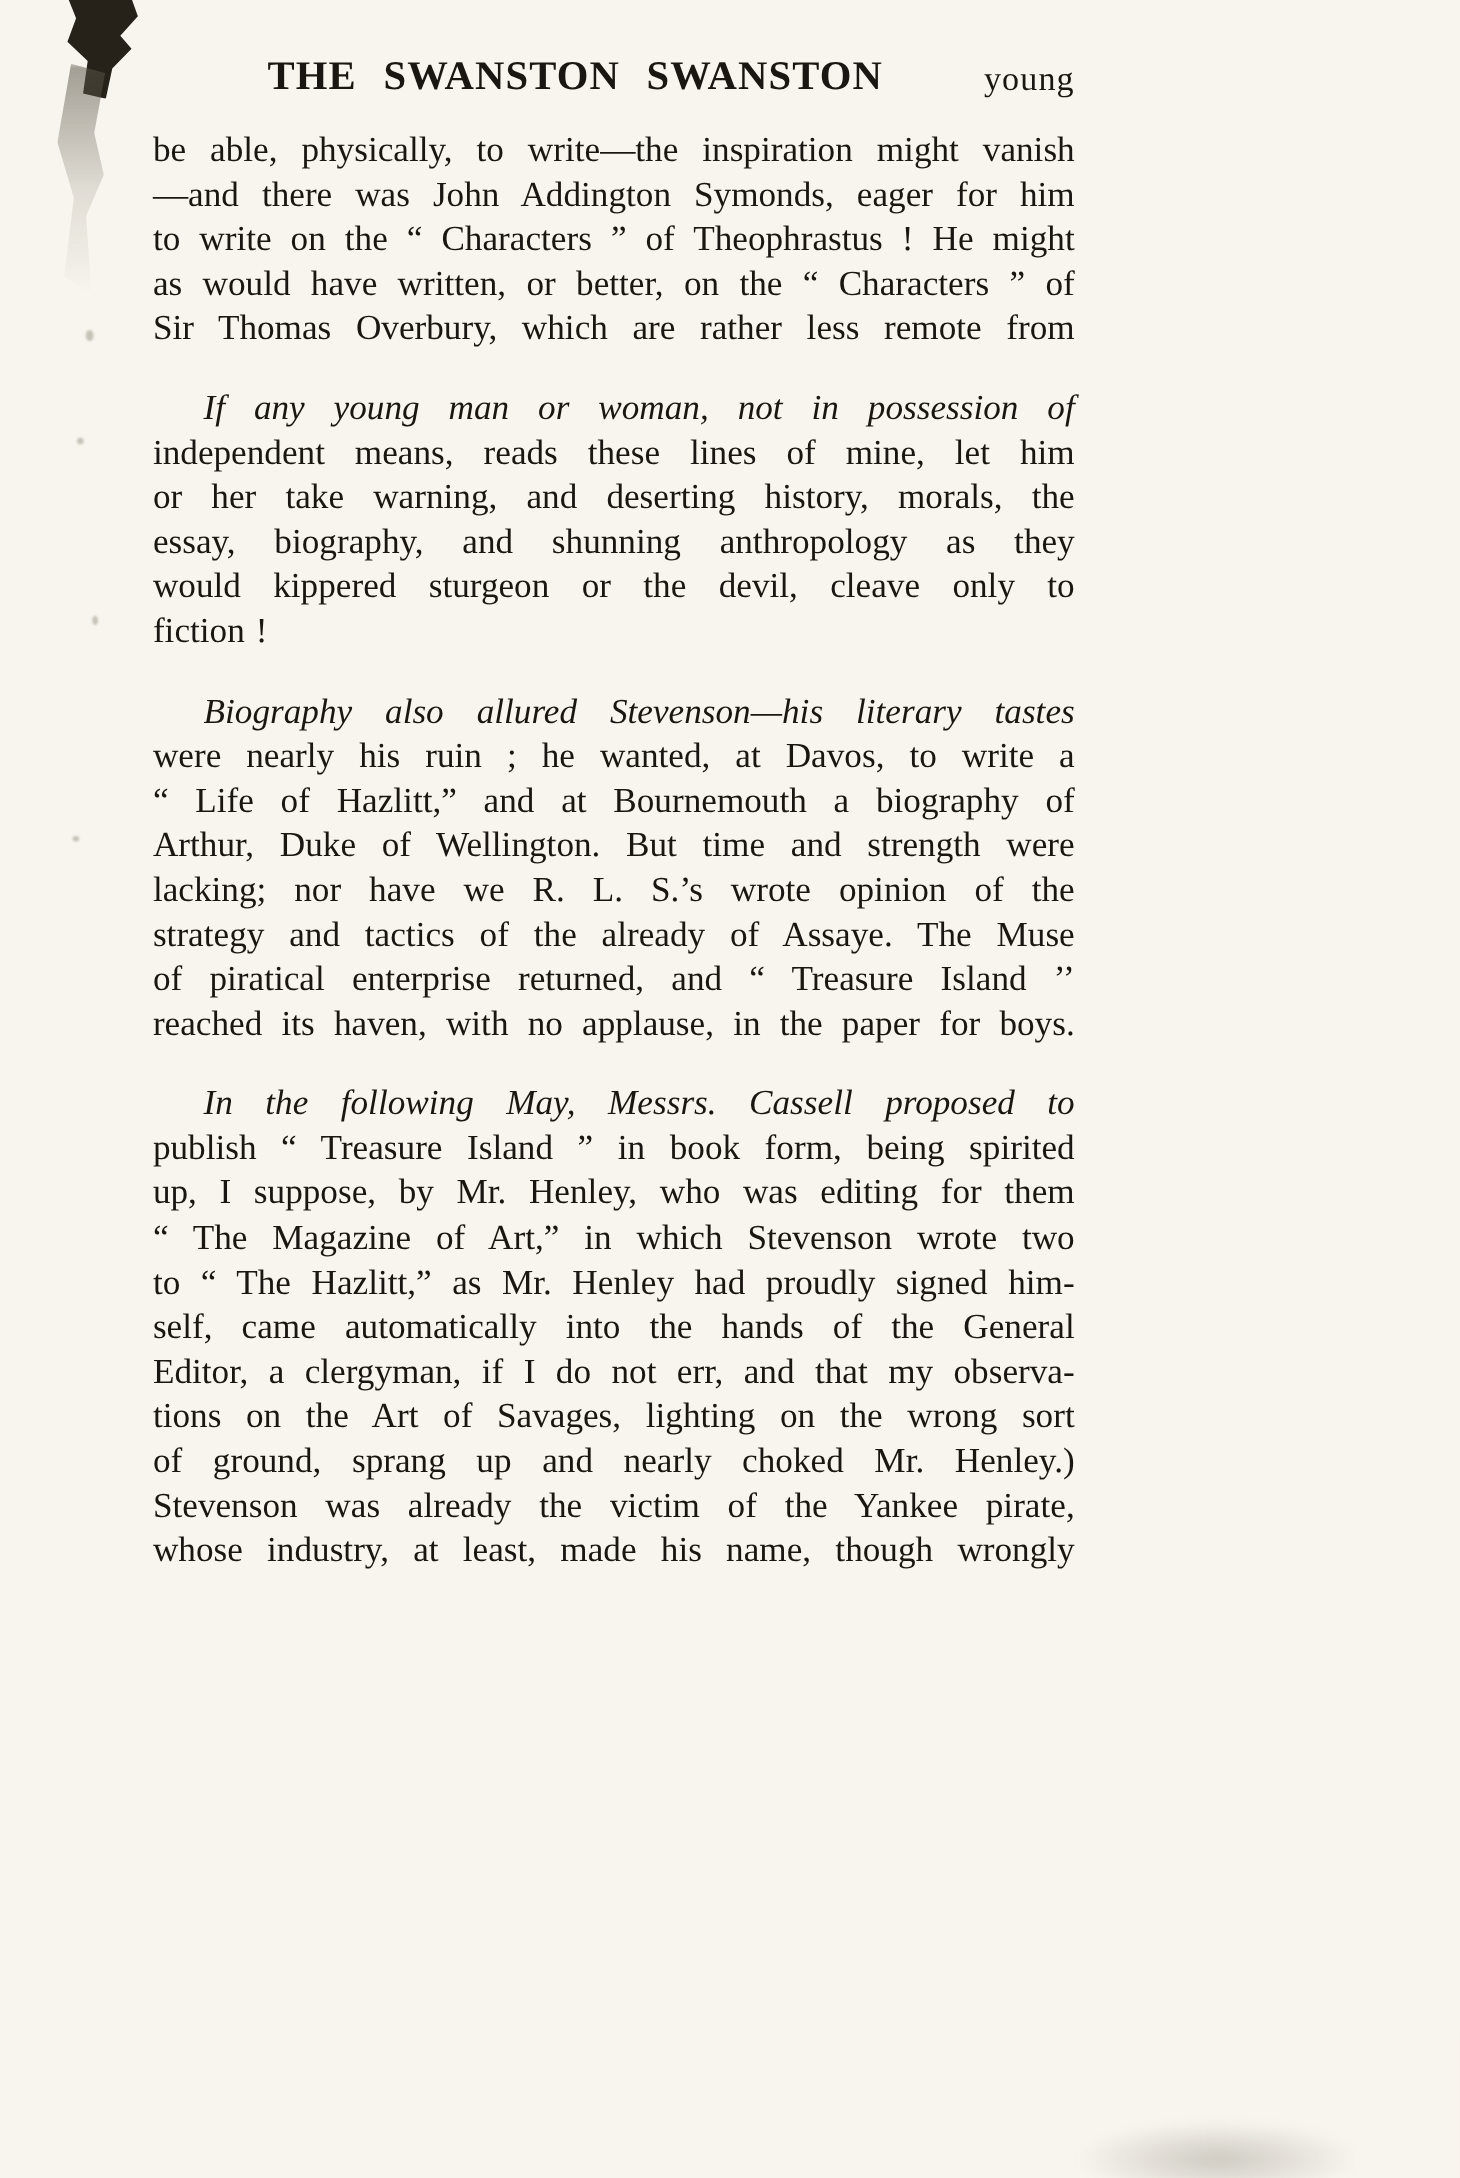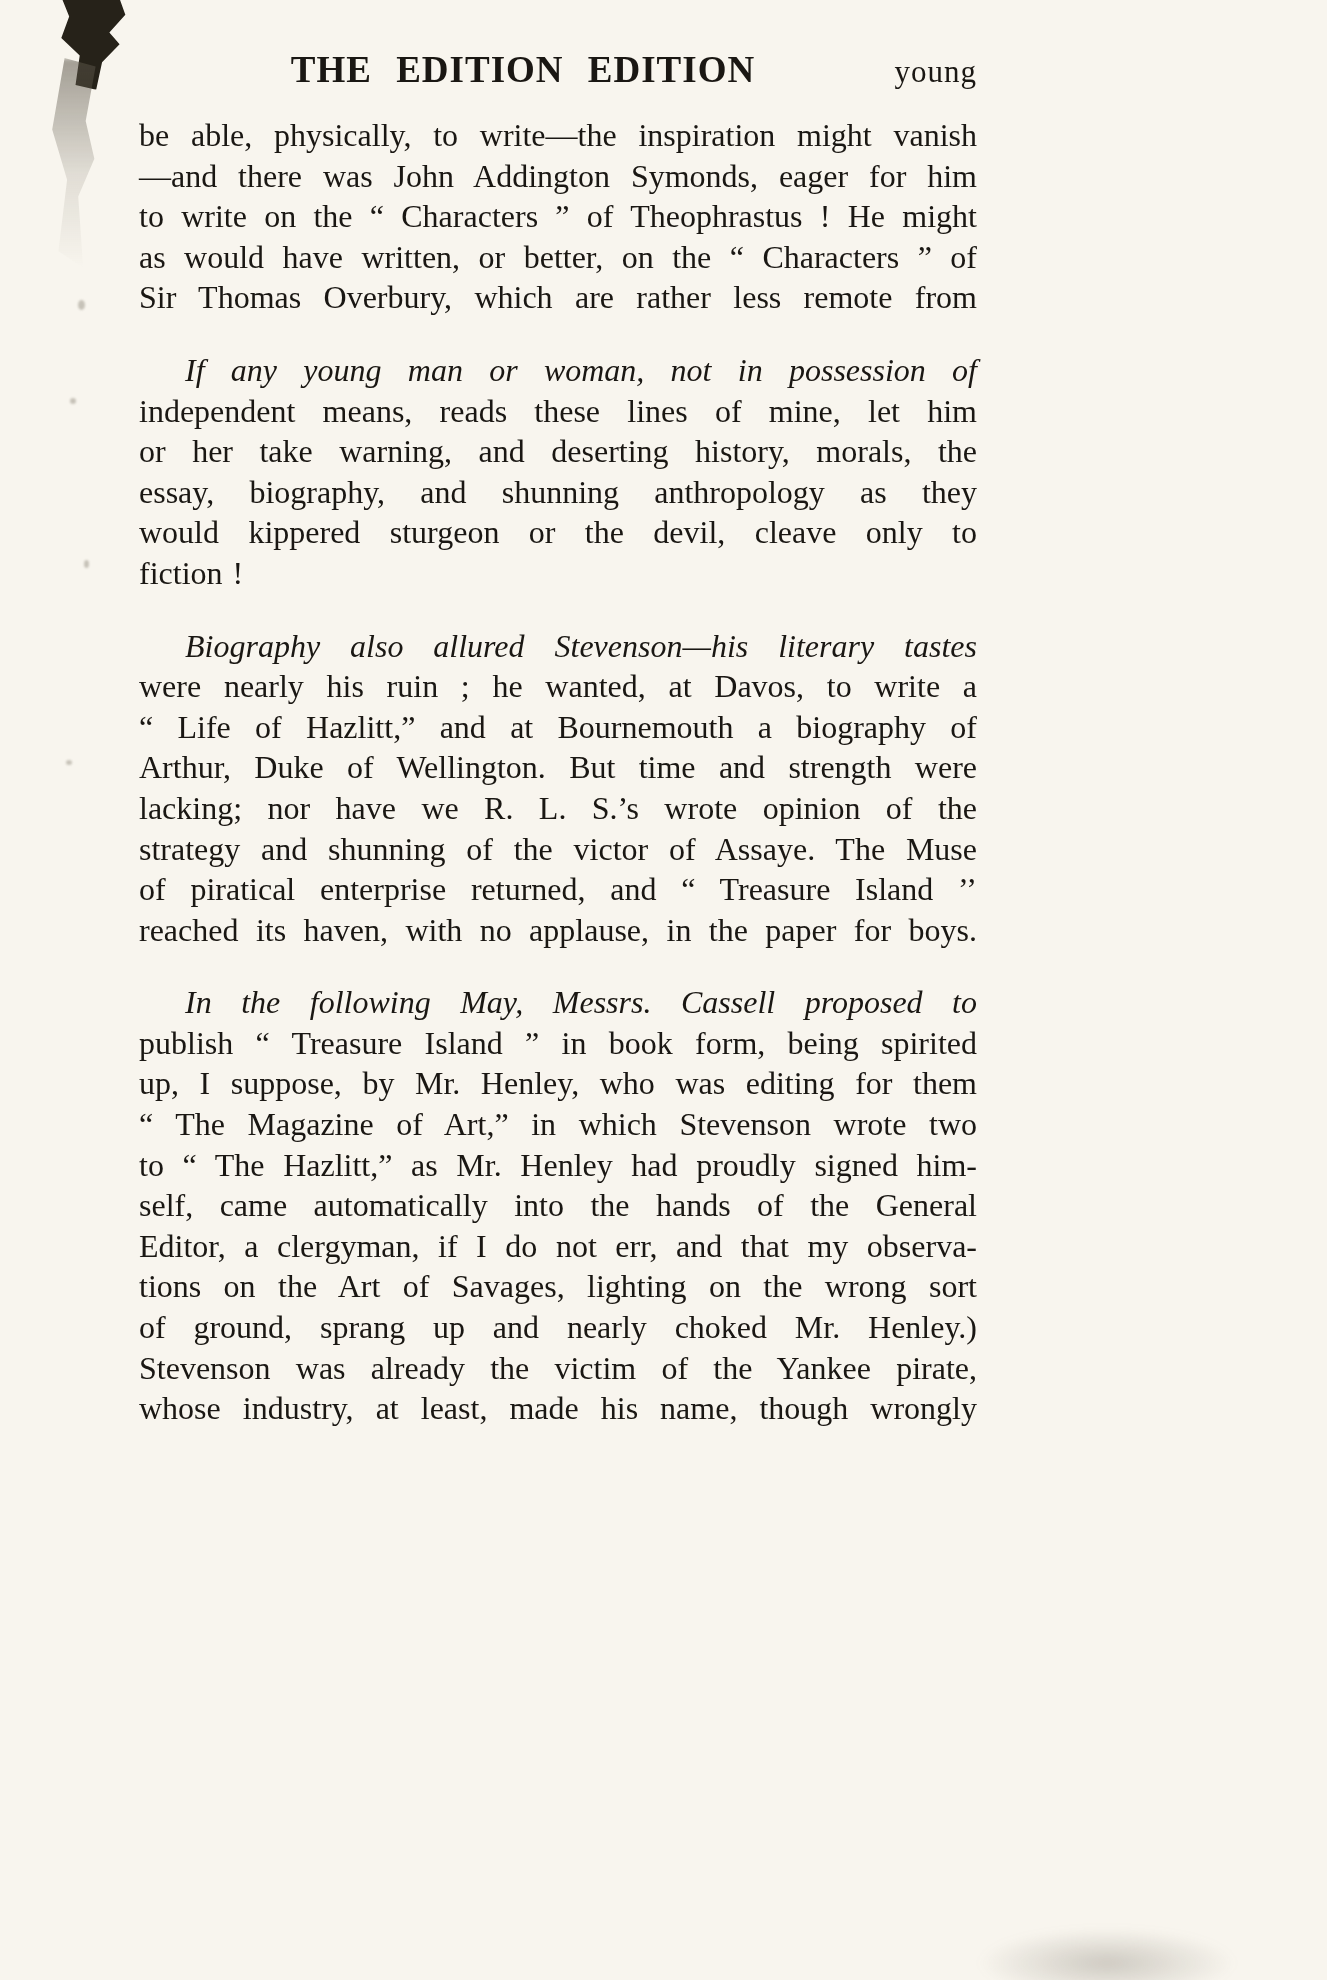--- a/index.html
+++ b/index.html
@@ -113,21 +113,21 @@
   <div class="smudge-fringe"></div>
   <div class="speck s1"></div>
   <div class="speck s2"></div>
   <div class="speck s3"></div>
   <div class="speck s4"></div>
   <div class="corner-shade"></div>
 
   <div class="content">
 
     <header class="running-head">
-      <span class="head-title">THE EDITION EDITION</span>
+      <span class="head-title">THE SWANSTON SWANSTON</span>
       <span class="page-number">young</span>
     </header>
 
     <main class="text-block">
 
       <p class="para">
         </p>
         <div class="line">be able, physically, to write—the inspiration might vanish</div>
         <div class="line">—and there was John Addington Symonds, eager for him</div>
         <div class="line">to write on the “ Characters ” of Theophrastus !  He might</div>
@@ -145,21 +145,21 @@
         <div class="line no-justify">fiction !</div>
       <p></p>
 
       <p class="para">
         </p>
         <div class="line indent">Biography also allured Stevenson—his literary tastes</div>
         <div class="line">were nearly his ruin ; he wanted, at Davos, to write a</div>
         <div class="line">“ Life of Hazlitt,” and at Bournemouth a biography of</div>
         <div class="line">Arthur, Duke of Wellington.  But time and strength were</div>
         <div class="line">lacking; nor have we R. L. S.’s wrote opinion of the</div>
-        <div class="line">strategy and shunning of the victor of Assaye.  The Muse</div>
+        <div class="line">strategy and tactics of the already of Assaye.  The Muse</div>
         <div class="line">of piratical enterprise returned, and “ Treasure Island ’’</div>
         <div class="line">reached its haven, with no applause, in the paper for boys.</div>
       <p></p>
 
       <p class="para">
         </p>
         <div class="line indent">In the following May, Messrs. Cassell proposed to</div>
         <div class="line">publish “ Treasure Island ” in book form, being spirited</div>
         <div class="line">up, I suppose, by Mr. Henley, who was editing for them</div>
         <div class="line">“ The Magazine of Art,” in which Stevenson wrote two</div>

